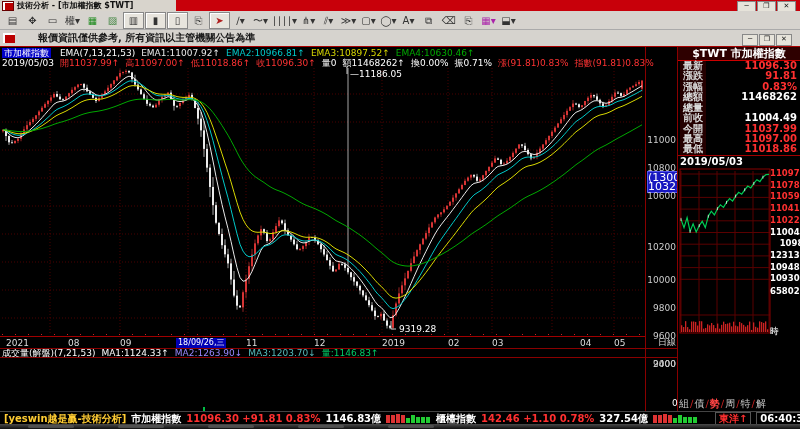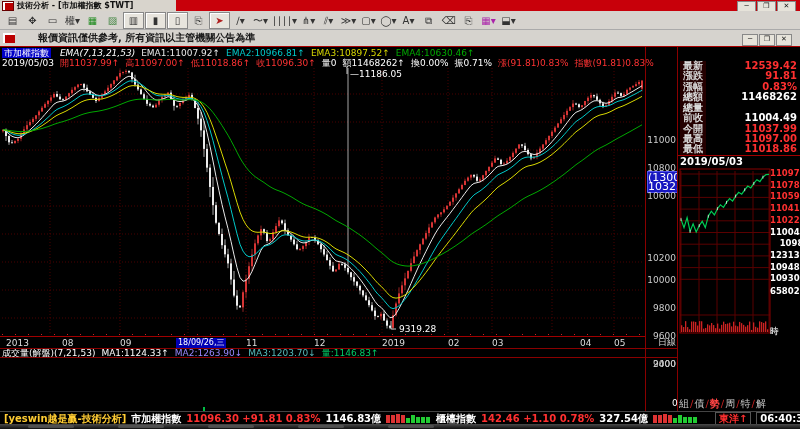--- a/index.html
+++ b/index.html
@@ -120,21 +120,21 @@
   <div class="abs" id="menubar">
     <span id="menuicon"></span>
     <span id="disclaimer">報價資訊僅供參考, 所有資訊以主管機關公告為準</span>
     <span id="mdibtns"><div class="winbtn" style="width: 14px; height: 10px; display: inline-block; float: none;">─</div><div class="winbtn" style="width: 14px; height: 10px; display: inline-block; float: none;">❐</div><div class="winbtn" style="width: 14px; height: 10px; display: inline-block; float: none;">✕</div></span>
   </div>
 
   <div class="abs" id="workspace">
 
     <div class="abs" id="hdr1">
       <span class="bluebox">市加權指數</span>
-    <span style="color: rgb(255, 255, 255); font-style: italic;">EMA(7,13,21,53)</span><span style="color: rgb(232, 232, 232);">EMA1:11007.92↑</span><span style="color: rgb(0, 200, 200);">EMA2:10966.81↑</span><span style="color: rgb(216, 216, 0);">EMA3:10897.52↑</span><span style="color: rgb(0, 168, 0);">EMA4:10630.46↑</span></div>
+    <span style="color: rgb(255, 255, 255);">EMA(7,13,21,53)</span><span style="color: rgb(232, 232, 232);">EMA1:11007.92↑</span><span style="color: rgb(0, 200, 200);">EMA2:10966.81↑</span><span style="color: rgb(216, 216, 0);">EMA3:10897.52↑</span><span style="color: rgb(0, 168, 0);">EMA4:10630.46↑</span></div>
     <div class="abs" id="hdr2"><span style="color: rgb(255, 255, 255);">2019/05/03</span><span style="color: rgb(255, 51, 51);">開11037.99↑</span><span style="color: rgb(255, 51, 51);">高11097.00↑</span><span style="color: rgb(255, 51, 51);">低11018.86↑</span><span style="color: rgb(255, 51, 51);">收11096.30↑</span><span style="color: rgb(255, 255, 255);">量0</span><span style="color: rgb(255, 255, 255);">額11468262↑</span><span style="color: rgb(255, 255, 255);">換0.00%</span><span style="color: rgb(255, 255, 255);">振0.71%</span><span style="color: rgb(255, 51, 51);">漲(91.81)0.83%</span><span style="color: rgb(255, 51, 51);">指數(91.81)0.83%</span></div>
 
     <svg id="mainchart" width="645" height="269" style="left:0;top:20px;" viewBox="0 66 645 269">
         <line x1="2" x2="644" y1="93" y2="93" stroke="#4a0000" stroke-dasharray="1,2"></line>
         <line x1="2" x2="644" y1="121" y2="121" stroke="#4a0000" stroke-dasharray="1,2"></line>
         <line x1="2" x2="644" y1="149" y2="149" stroke="#4a0000" stroke-dasharray="1,2"></line>
         <line x1="2" x2="644" y1="177" y2="177" stroke="#4a0000" stroke-dasharray="1,2"></line>
         <line x1="2" x2="644" y1="205" y2="205" stroke="#4a0000" stroke-dasharray="1,2"></line>
         <line x1="2" x2="644" y1="233" y2="233" stroke="#4a0000" stroke-dasharray="1,2"></line>
         <line x1="2" x2="644" y1="261" y2="261" stroke="#4a0000" stroke-dasharray="1,2"></line>
@@ -583,42 +583,42 @@
         <polyline points="3,128.7 6,129.6 9,131.3 12,132.8 15,133.8 18,134.4 21,134.2 24,133.4 27,132.0 30,130.5 33,128.7 36,126.6 39,124.3 42,121.8 45,119.1 48,116.4 51,113.5 54,110.6 57,108.4 60,107.0 63,105.8 66,104.3 69,102.6 72,100.6 75,98.6 78,96.4 81,94.5 84,93.4 87,93.0 90,93.1 93,93.6 96,94.5 99,94.9 102,94.7 105,94.1 108,93.0 111,91.6 114,89.8 117,87.8 120,85.6 123,83.5 126,81.5 129,80.1 132,79.8 135,80.4 138,81.5 141,83.2 144,85.3 147,87.8 150,90.2 153,92.5 156,94.1 159,94.8 162,94.9 165,94.8 168,94.3 171,94.9 174,96.3 177,97.5 180,98.2 183,98.3 186,98.0 189,97.4 192,97.6 195,99.0 198,101.6 201,105.6 204,111.6 207,119.5 210,129.0 213,139.7 216,151.5 219,163.1 222,174.7 225,185.9 228,196.8 231,208.5 234,220.8 237,232.8 240,243.3 243,250.1 246,254.1 249,255.7 252,255.4 255,253.5 258,250.8 261,247.5 264,245.3 267,244.5 270,243.6 273,241.8 276,239.4 279,236.6 282,234.5 285,233.8 288,233.9 291,234.5 294,235.8 297,237.6 300,239.0 303,239.9 306,240.1 309,239.5 312,239.0 315,239.0 318,239.6 321,240.9 324,242.7 327,245.0 330,247.8 333,251.0 336,253.5 339,254.9 342,256.1 345,257.6 348,259.6 351,261.9 354,264.6 357,267.5 360,270.6 363,274.0 366,277.6 369,281.4 372,285.4 375,289.7 378,293.3 381,296.1 384,299.5 387,303.1 390,306.5 393,307.6 396,306.8 399,304.8 402,301.8 405,298.3 408,294.3 411,289.7 414,284.8 417,279.7 420,274.5 423,269.2 426,263.9 429,258.6 432,253.2 435,248.0 438,243.0 441,238.5 444,234.2 447,230.0 450,225.8 453,221.6 456,217.5 459,213.3 462,209.1 465,204.9 468,200.9 471,197.0 474,193.9 477,191.9 480,190.0 483,187.7 486,185.2 489,182.4 492,179.4 495,176.3 498,173.8 501,172.3 504,170.9 507,169.3 510,167.4 513,165.2 516,162.6 519,159.9 522,157.7 525,156.5 528,156.0 531,156.2 534,156.2 537,155.6 540,154.4 543,152.8 546,150.9 549,148.6 552,146.1 555,143.3 558,140.3 561,137.2 564,133.8 567,130.4 570,126.9 573,123.5 576,120.6 579,118.5 582,116.5 585,114.1 588,111.6 591,109.1 594,107.1 597,105.9 600,105.4 603,105.5 606,105.3 609,104.5 612,103.3 615,101.6 618,100.3 621,99.5 624,98.6 627,97.2 630,95.6 633,94.1 636,92.6 639,90.9 642,89.3" fill="none" stroke="#00c8c8" stroke-width="1"></polyline>
         <polyline points="3,128.7 6,129.3 9,130.4 12,131.4 15,132.2 18,132.7 21,132.7 24,132.3 27,131.6 30,130.6 33,129.5 36,128.1 39,126.5 42,124.7 45,122.7 48,120.6 51,118.4 54,116.1 57,114.3 60,112.8 63,111.5 66,110.1 69,108.4 72,106.7 75,104.8 78,102.9 81,101.1 84,99.8 87,98.9 90,98.4 93,98.3 96,98.4 99,98.3 102,97.9 105,97.2 108,96.2 111,95.0 114,93.6 117,92.0 120,90.2 123,88.4 126,86.7 129,85.3 132,84.7 135,84.6 138,84.9 141,85.7 144,86.8 147,88.3 150,89.7 153,91.3 156,92.4 159,93.0 162,93.2 165,93.3 168,93.1 171,93.6 174,94.6 177,95.6 180,96.1 183,96.4 186,96.4 189,96.2 192,96.4 195,97.4 198,99.2 201,102.0 204,106.1 207,111.6 210,118.4 213,126.2 216,134.9 219,143.8 222,152.9 225,162.1 228,171.2 231,180.9 234,191.3 237,201.6 240,211.1 243,218.4 246,223.8 249,227.6 252,229.9 255,231.0 258,231.3 261,231.1 264,231.1 267,231.9 270,232.5 273,232.4 276,231.7 279,230.6 282,229.8 285,229.8 288,230.2 291,231.0 294,232.1 297,233.5 300,234.8 303,235.8 306,236.3 309,236.2 312,236.2 315,236.5 318,237.1 321,238.1 324,239.5 327,241.3 330,243.4 333,245.9 336,247.9 339,249.3 342,250.6 345,252.0 348,253.8 351,255.8 354,258.1 357,260.5 360,263.1 363,266.0 366,269.0 369,272.2 372,275.6 375,279.2 378,282.5 381,285.2 384,288.3 387,291.7 390,294.8 393,296.6 396,297.1 399,296.7 402,295.6 405,293.9 408,291.7 411,289.0 414,286.0 417,282.6 420,279.1 423,275.3 426,271.4 429,267.3 432,263.1 435,258.9 438,254.7 441,250.8 444,246.9 447,243.1 450,239.2 453,235.4 456,231.5 459,227.5 462,223.6 465,219.6 468,215.7 471,211.9 474,208.6 477,206.0 480,203.4 483,200.8 486,198.0 489,195.1 492,192.0 495,188.9 498,186.1 501,184.0 504,182.1 507,180.0 510,177.9 513,175.5 516,173.0 519,170.3 522,168.0 525,166.2 528,165.0 531,164.4 534,163.6 537,162.5 540,161.2 543,159.5 546,157.7 549,155.6 552,153.4 555,150.9 558,148.3 561,145.6 564,142.7 567,139.7 570,136.7 573,133.6 576,130.8 579,128.6 582,126.4 585,124.0 588,121.5 591,119.0 594,116.8 597,115.2 600,114.0 603,113.3 606,112.5 609,111.3 612,109.9 615,108.2 618,106.8 621,105.7 624,104.5 627,103.1 630,101.6 633,100.1 636,98.6 639,97.0 642,95.4" fill="none" stroke="#d8d800" stroke-width="1"></polyline>
         <polyline points="3,128.7 6,128.9 9,129.4 12,129.9 15,130.2 18,130.5 21,130.6 24,130.5 27,130.3 30,129.9 33,129.5 36,128.9 39,128.2 42,127.5 45,126.5 48,125.6 51,124.5 54,123.3 57,122.3 60,121.4 63,120.6 66,119.6 69,118.6 72,117.5 75,116.3 78,115.1 81,113.9 84,112.9 87,112.1 90,111.4 93,110.9 96,110.5 99,110.0 102,109.4 105,108.7 108,107.9 111,106.9 114,105.9 117,104.8 120,103.6 123,102.4 126,101.2 129,100.1 132,99.3 135,98.7 138,98.3 141,98.1 144,98.1 147,98.3 150,98.5 153,98.8 156,99.0 159,99.0 162,98.9 165,98.7 168,98.4 171,98.4 174,98.6 177,98.9 180,99.0 183,99.0 186,98.9 189,98.7 192,98.7 195,99.0 198,99.7 201,100.8 204,102.6 207,104.9 210,107.9 213,111.5 216,115.6 219,119.9 222,124.5 225,129.3 228,134.2 231,139.6 234,145.3 237,151.2 240,157.0 243,161.9 246,166.2 249,169.9 252,173.0 255,175.6 258,177.7 261,179.6 264,181.5 267,183.7 270,185.7 273,187.4 276,188.8 279,189.9 282,191.1 285,192.5 288,194.1 291,195.7 294,197.5 297,199.4 300,201.2 303,202.8 306,204.2 309,205.4 312,206.5 315,207.7 318,209.1 321,210.5 324,212.1 327,213.8 330,215.7 333,217.7 336,219.6 339,221.2 342,222.8 345,224.4 348,226.2 351,228.0 354,230.0 357,232.0 360,234.1 363,236.3 366,238.7 369,241.1 372,243.6 375,246.3 378,248.8 381,251.2 384,253.7 387,256.4 390,259.0 393,261.0 396,262.6 399,263.7 402,264.4 405,264.9 408,265.1 411,265.0 414,264.6 417,264.0 420,263.3 423,262.3 426,261.2 429,259.9 432,258.5 435,256.9 438,255.3 441,253.7 444,252.0 447,250.3 450,248.4 453,246.5 456,244.5 459,242.4 462,240.3 465,238.0 468,235.7 471,233.4 474,231.3 477,229.4 480,227.5 483,225.5 486,223.5 489,221.3 492,219.1 495,216.8 498,214.7 501,212.8 504,210.9 507,209.0 510,207.1 513,205.0 516,202.9 519,200.7 522,198.6 525,196.8 528,195.2 531,193.8 534,192.4 537,190.9 540,189.3 543,187.6 546,185.8 549,183.9 552,181.9 555,179.9 558,177.7 561,175.5 564,173.3 567,170.9 570,168.5 573,166.1 576,163.7 579,161.6 582,159.5 585,157.3 588,155.0 591,152.8 594,150.6 597,148.7 600,147.0 603,145.5 606,144.0 609,142.3 612,140.6 615,138.8 618,137.1 621,135.5 624,133.9 627,132.2 630,130.6 633,128.9 636,127.2 639,125.5 642,123.8" fill="none" stroke="#00a800" stroke-width="1"></polyline>
         <line x1="347" x2="347" y1="66" y2="73" stroke="#fff" stroke-width="0.8"></line>
         <text x="350" y="76" fill="#fff" font-size="9">—11186.05</text>
         <polyline points="391,320 391,328 396,328" fill="none" stroke="#fff" stroke-width="0.8"></polyline>
         <text x="399" y="331" fill="#fff" font-size="9">9319.28</text>
       </svg>
 
     <div class="abs" id="xaxis">
-        <div class="xlab" style="left: 6px;">2013</div>
-        <div class="xlab" style="left: 44px; padding-left: 18px;">08</div>
+        <div class="xlab" style="left: 6px;">2021</div>
+        <div class="xlab" style="left: 50px; padding-left: 18px;">08</div>
         <div class="xlab" style="left: 120px;">09</div>
         <div class="xlab" style="left: 246px;">11</div>
         <div class="xlab" style="left: 314px;">12</div>
         <div class="xlab" style="left: 382px;">2019</div>
         <div class="xlab" style="left: 448px;">02</div>
         <div class="xlab" style="left: 492px;">03</div>
         <div class="xlab" style="left: 552px; margin-left: 28px;">04</div>
         <div class="xlab" style="left: 614px;">05</div>
         <div id="seldate" style="left: 176px;">18/09/26,三</div>
       </div>
 
     <div class="abs" id="yaxis">
       <div id="scalebadge">
           <div>(13000)</div>
           <div>10323</div>
         </div>
     <div class="ylab" style="top: 89px;">11000</div>
         <div class="ylab" style="top: 117px;">10800</div>
         <div class="ylab" style="top: 145px;">10600</div>
-        <div class="ylab" style="top: 207px;">10200</div>
+        <div class="ylab" style="top: 196px;">10200</div>
         <div class="ylab" style="top: 229px;">10000</div>
         <div class="ylab" style="top: 257px;">9800</div>
         <div class="ylab" style="top: 285px;">9600</div>
         <div class="ylab" style="top: 313px;">9400</div>
         <div class="ylab" style="top: 291px; color: rgb(221, 221, 221);">日線</div>
         <div class="ylab" style="top: 313px;">2000</div>
       </div>
 
     <div class="abs" id="volhdr"><span style="color: rgb(255, 255, 255);">成交量(解盤)(7,21,53)</span><span style="color: rgb(255, 255, 255);">MA1:1124.33↑</span><span style="color: rgb(153, 136, 255);">MA2:1263.90↓</span><span style="color: rgb(85, 187, 187);">MA3:1203.70↓</span><span style="color: rgb(0, 204, 102);">量:1146.83↑</span></div>
     <svg id="volchart" width="645" height="54" style="left:0;top:311px;" viewBox="0 311 645 54">
@@ -839,24 +839,25 @@
         <polyline points="3,400.3 6,395.1 9,392.8 12,394.3 15,395.4 18,395.6 21,392.0 24,392.2 27,388.5 30,388.6 33,386.6 36,387.2 39,386.9 42,384.5 45,387.4 48,390.8 51,392.0 54,389.1 57,391.1 60,390.2 63,392.1 66,393.9 69,390.3 72,390.0 75,391.2 78,390.9 81,389.1 84,387.3 87,388.4 90,387.5 93,388.6 96,389.2 99,391.4 102,392.1 105,391.5 108,390.3 111,392.8 114,394.3 117,392.2 120,389.8 123,387.6 126,387.7 129,390.9 132,387.2 135,384.7 138,382.6 141,384.1 144,386.3 147,384.2 150,387.1 153,390.8 156,388.3 159,385.8 162,384.7 165,386.4 168,384.8 171,382.8 174,386.0 177,389.4 180,389.0 183,389.4 186,388.2 189,388.6 192,390.5 195,388.1 198,389.2 201,387.2 204,380.4 207,378.7 210,376.9 213,375.3 216,376.6 219,375.9 222,377.9 225,380.3 228,379.3 231,377.8 234,377.8 237,380.2 240,383.0 243,379.7 246,383.1 249,381.0 252,382.4 255,384.1 258,382.0 261,381.3 264,381.9 267,380.3 270,385.6 273,382.9 276,385.4 279,384.4 282,386.2 285,388.7 288,385.6 291,388.7 294,390.0 297,391.7 300,391.0 303,387.5 306,386.6 309,385.6 312,384.4 315,385.8 318,384.1 321,384.4 324,387.9 327,387.1 330,389.0 333,386.1 336,386.2 339,383.6 342,388.5 345,386.9 348,384.7 351,387.2 354,389.6 357,391.1 360,390.3 363,387.8 366,390.1 369,391.0 372,393.1 375,394.8 378,391.4 381,392.9 384,392.5 387,389.6 390,392.5 393,389.8 396,388.3 399,385.4 402,385.5 405,388.7 408,391.0 411,387.3 414,385.6 417,388.2 420,389.8 423,391.8 426,391.1 429,388.5 432,387.0 435,388.1 438,387.4 441,386.3 444,387.4 447,387.9 450,390.9 453,393.1 456,394.9 459,391.8 462,391.1 465,393.2 468,393.5 471,390.1 474,389.5 477,392.3 480,390.4 483,391.3 486,391.2 489,390.7 492,392.3 495,390.5 498,389.5 501,388.7 504,390.0 507,387.1 510,387.1 513,388.9 516,391.7 519,394.1 522,393.5 525,391.1 528,393.2 531,389.4 534,391.3 537,390.8 540,387.8 543,386.2 546,384.1 549,382.8 552,382.7 555,385.7 558,385.2 561,386.8 564,390.3 567,391.0 570,388.6 573,388.2 576,390.0 579,390.2 582,391.0 585,393.5 588,391.3 591,393.6 594,394.8 597,393.5 600,392.5 603,394.5 606,395.0 609,393.9 612,392.7 615,389.2 618,392.4 621,393.7 624,390.8 627,393.4 630,393.2 633,395.8 636,392.4 639,391.1 642,390.9" fill="none" stroke="#dddddd" stroke-width="0.8"></polyline>
         <polyline points="3,400.3 6,398.4 9,397.3 12,397.4 15,397.5 18,397.4 21,395.9 24,395.6 27,394.0 30,393.5 33,392.3 36,392.0 39,391.5 42,390.2 45,390.7 48,391.7 51,392.0 54,391.0 57,391.5 60,391.2 63,391.8 66,392.5 69,391.3 72,391.1 75,391.4 78,391.3 81,390.6 84,389.8 87,390.0 90,389.5 93,389.7 96,389.8 99,390.6 102,390.9 105,390.8 108,390.4 111,391.3 114,392.0 117,391.5 120,390.6 123,389.8 126,389.6 129,390.6 132,389.3 135,388.2 138,387.1 141,387.2 144,387.8 147,386.9 150,387.7 153,389.0 156,388.2 159,387.3 162,386.8 165,387.2 168,386.6 171,385.7 174,386.6 177,387.8 180,387.8 183,388.0 186,387.7 189,387.9 192,388.6 195,388.0 198,388.4 201,387.7 204,385.2 207,384.1 210,383.0 213,381.8 216,381.7 219,381.0 222,381.3 225,381.8 228,381.3 231,380.6 234,380.3 237,381.0 240,381.9 243,380.8 246,382.0 249,381.3 252,381.8 255,382.5 258,381.9 261,381.6 264,381.8 267,381.2 270,383.1 273,382.3 276,383.3 279,383.1 282,383.9 285,385.0 288,384.2 291,385.5 294,386.2 297,387.2 300,387.3 303,386.4 306,386.2 309,385.8 312,385.4 315,385.8 318,385.2 321,385.2 324,386.4 327,386.3 330,387.0 333,386.1 336,386.2 339,385.2 342,386.9 345,386.4 348,385.7 351,386.5 354,387.4 357,388.2 360,388.2 363,387.4 366,388.3 369,388.8 372,389.8 375,390.7 378,389.8 381,390.5 384,390.6 387,389.7 390,390.8 393,389.9 396,389.4 399,388.2 402,388.0 405,388.9 408,389.8 411,388.5 414,387.8 417,388.5 420,389.1 423,389.9 426,389.8 429,389.0 432,388.4 435,388.7 438,388.3 441,387.9 444,388.1 447,388.2 450,389.3 453,390.2 456,391.1 459,390.4 462,390.2 465,391.1 468,391.4 471,390.3 474,390.1 477,391.1 480,390.5 483,390.8 486,390.8 489,390.7 492,391.2 495,390.7 498,390.3 501,389.9 504,390.3 507,389.2 510,389.0 513,389.5 516,390.5 519,391.4 522,391.5 525,390.8 528,391.6 531,390.3 534,390.9 537,390.8 540,389.7 543,388.9 546,387.9 549,387.1 552,386.7 555,387.4 558,387.1 561,387.5 564,388.7 567,389.1 570,388.4 573,388.3 576,388.9 579,389.1 582,389.5 585,390.5 588,390.0 591,391.0 594,391.6 597,391.4 600,391.3 603,392.1 606,392.5 609,392.3 612,392.0 615,390.8 618,391.8 621,392.3 624,391.4 627,392.3 630,392.3 633,393.4 636,392.4 639,391.9 642,391.8" fill="none" stroke="#9988ff" stroke-width="0.8"></polyline>
         <polyline points="3,400.3 6,399.5 9,399.0 12,399.0 15,399.0 18,398.9 21,398.2 24,398.0 27,397.3 30,397.0 33,396.4 36,396.1 39,395.7 42,395.0 45,395.1 48,395.3 51,395.3 54,394.7 57,394.8 60,394.6 63,394.7 66,394.9 69,394.3 72,394.1 75,394.1 78,394.0 81,393.6 84,393.2 87,393.1 90,392.8 93,392.8 96,392.7 99,392.9 102,392.9 105,392.8 108,392.6 111,392.9 114,393.1 117,392.8 120,392.4 123,392.0 126,391.9 129,392.2 132,391.6 135,391.1 138,390.5 141,390.4 144,390.5 147,390.1 150,390.3 153,390.7 156,390.3 159,389.9 162,389.6 165,389.7 168,389.3 171,388.8 174,389.1 177,389.5 180,389.4 183,389.5 186,389.3 189,389.3 192,389.5 195,389.2 198,389.3 201,389.1 204,388.0 207,387.4 210,386.8 213,386.2 216,386.0 219,385.6 222,385.5 225,385.6 228,385.2 231,384.8 234,384.5 237,384.7 240,384.9 243,384.3 246,384.7 249,384.3 252,384.4 255,384.6 258,384.2 261,384.1 264,384.0 267,383.7 270,384.4 273,384.0 276,384.4 279,384.2 282,384.5 285,385.0 288,384.6 291,385.1 294,385.5 297,385.9 300,386.0 303,385.7 306,385.6 309,385.5 312,385.3 315,385.5 318,385.2 321,385.2 324,385.7 327,385.7 330,386.0 333,385.7 336,385.7 339,385.4 342,386.0 345,385.9 348,385.6 351,385.9 354,386.3 357,386.7 360,386.7 363,386.5 366,386.9 369,387.1 372,387.6 375,388.0 378,387.8 381,388.1 384,388.3 387,388.0 390,388.5 393,388.2 396,388.1 399,387.6 402,387.6 405,388.0 408,388.3 411,387.9 414,387.6 417,387.9 420,388.2 423,388.5 426,388.5 429,388.3 432,388.0 435,388.2 438,388.1 441,387.9 444,388.0 447,388.0 450,388.5 453,388.9 456,389.3 459,389.0 462,389.1 465,389.4 468,389.6 471,389.3 474,389.2 477,389.6 480,389.4 483,389.6 486,389.7 489,389.6 492,389.9 495,389.7 498,389.6 501,389.5 504,389.7 507,389.2 510,389.2 513,389.3 516,389.8 519,390.2 522,390.2 525,390.0 528,390.4 531,389.9 534,390.2 537,390.1 540,389.7 543,389.4 546,389.0 549,388.6 552,388.4 555,388.6 558,388.4 561,388.5 564,389.0 567,389.1 570,388.9 573,388.8 576,389.0 579,389.1 582,389.3 585,389.7 588,389.5 591,389.9 594,390.2 597,390.2 600,390.2 603,390.6 606,390.8 609,390.8 612,390.7 615,390.3 618,390.7 621,390.9 624,390.6 627,391.0 630,391.1 633,391.5 636,391.2 639,391.0 642,391.0" fill="none" stroke="#55bbbb" stroke-width="0.8"></polyline>
       </svg>
 
     <div class="hline" style="top:301px;"></div>
     <div class="hline" style="top:310px;"></div>
     <div class="vline" style="left:677px;"></div>
 
     <div class="abs" id="rpanel">
+      <div class="abs" id="qhead">$TWT 市加權指數</div>
       <div id="qrows">
           <div class="qrow" style="top: 14px;">
             <span class="qlabel">最新</span>
-            <span class="qval red">12539.42</span>
+            <span class="qval red">11096.30</span>
           </div>
           <div class="qrow" style="top: 24.45px;">
             <span class="qlabel">漲跌</span>
             <span class="qval red">91.81</span>
           </div>
           <div class="qrow" style="top: 34.9px;">
             <span class="qlabel">漲幅</span>
             <span class="qval red">0.83%</span>
           </div>
           <div class="qrow" style="top: 45.35px;">

